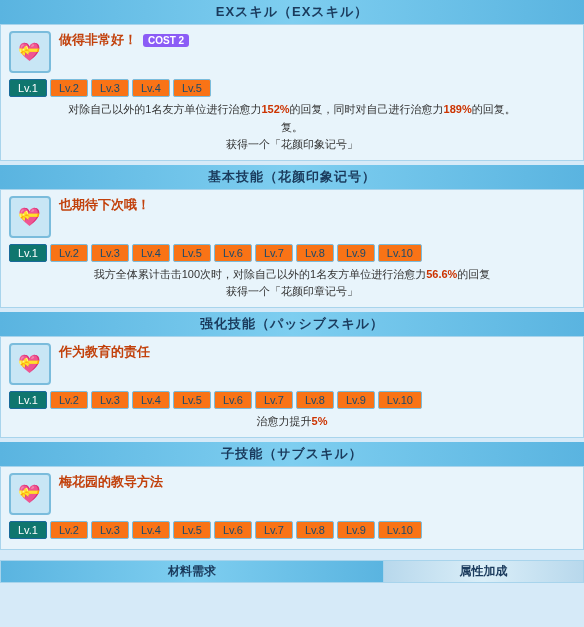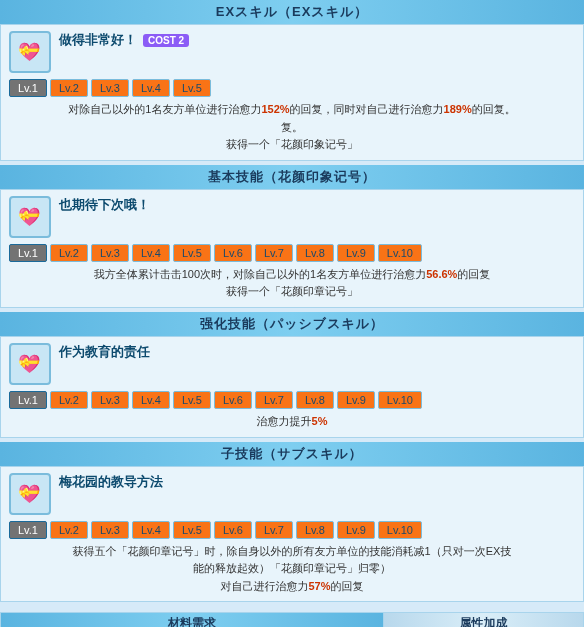--- a/index.html
+++ b/index.html
@@ -56,21 +56,21 @@
     .skill-name-row {
       display: flex;
       align-items: center;
       gap: 6px;
       margin-bottom: 4px;
     }
 
     .skill-name {
       font-weight: bold;
       font-size: 13px;
-      color: #0c4a6e;
+      color: #c2410c;
     }
 
     .cost-badge {
       background: #8b5cf6;
       color: white;
       font-size: 10px;
       font-weight: bold;
       padding: 1px 5px;
       border-radius: 3px;
     }
@@ -86,21 +86,21 @@
       padding: 2px 8px;
       font-size: 11px;
       border: 1px solid #7abcdc;
       background: #f97316;
       color: #1a4a6c;
       cursor: pointer;
       border-radius: 2px;
     }
 
     .lv-btn.active {
-      background: #737373;
+      background: #0f766e;
       color: white;
       border-color: #1a6a9a;
     }
 
     .skill-desc {
       font-size: 11px;
       color: #333;
       line-height: 1.6;
       text-align: center;
     }
@@ -229,25 +229,20 @@
       <button class="lv-btn">Lv.2</button>
       <button class="lv-btn">Lv.3</button>
       <button class="lv-btn">Lv.4</button>
       <button class="lv-btn">Lv.5</button>
       <button class="lv-btn">Lv.6</button>
       <button class="lv-btn">Lv.7</button>
       <button class="lv-btn">Lv.8</button>
       <button class="lv-btn">Lv.9</button>
       <button class="lv-btn">Lv.10</button>
     </div>
-    <div class="skill-desc">
-      获得五个「花颜印章记号」时，除自身以外的所有友方单位的技能消耗减1（只对一次EX技<br>
-      能的释放起效）「花颜印章记号」归零）<br>
-      对自己进行治愈力<span class="highlight">57%</span>的回复
-    </div>
   </div>
 </div>
 
 <div class="section-gap"></div>
 
 <div style="display:flex;">
 
   <div style="flex:1; background:#e8f4fb; border:1px solid #a8d4ec;">
     <div class="sub-header">材料需求</div>
 

